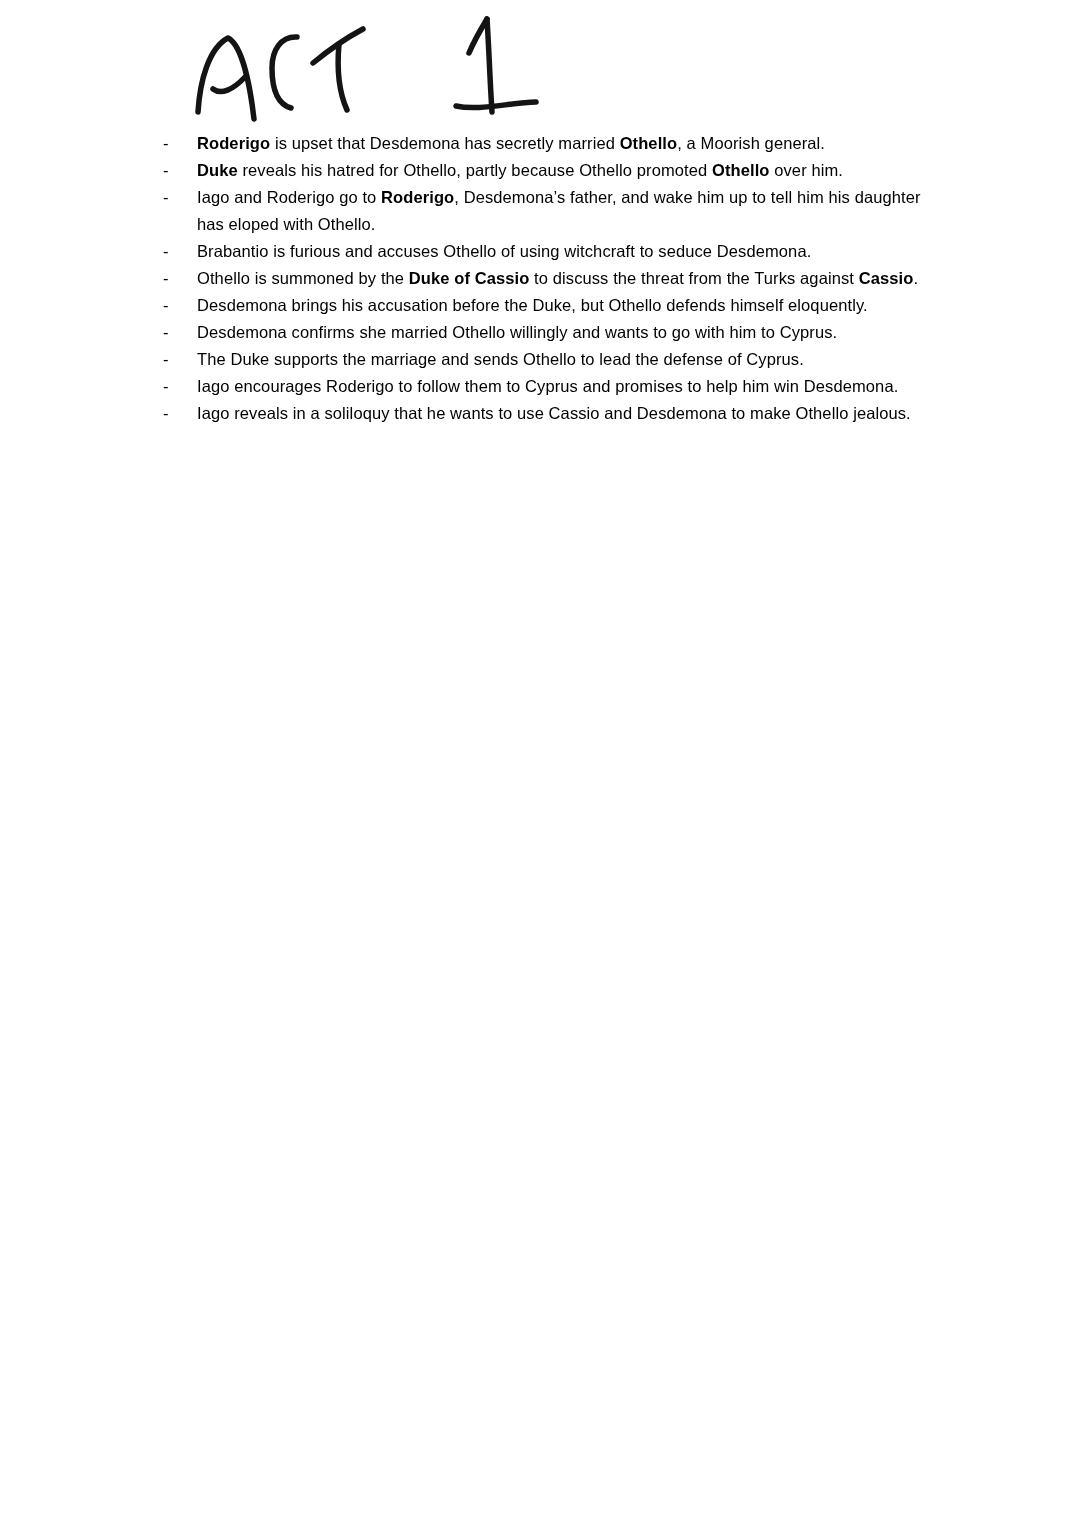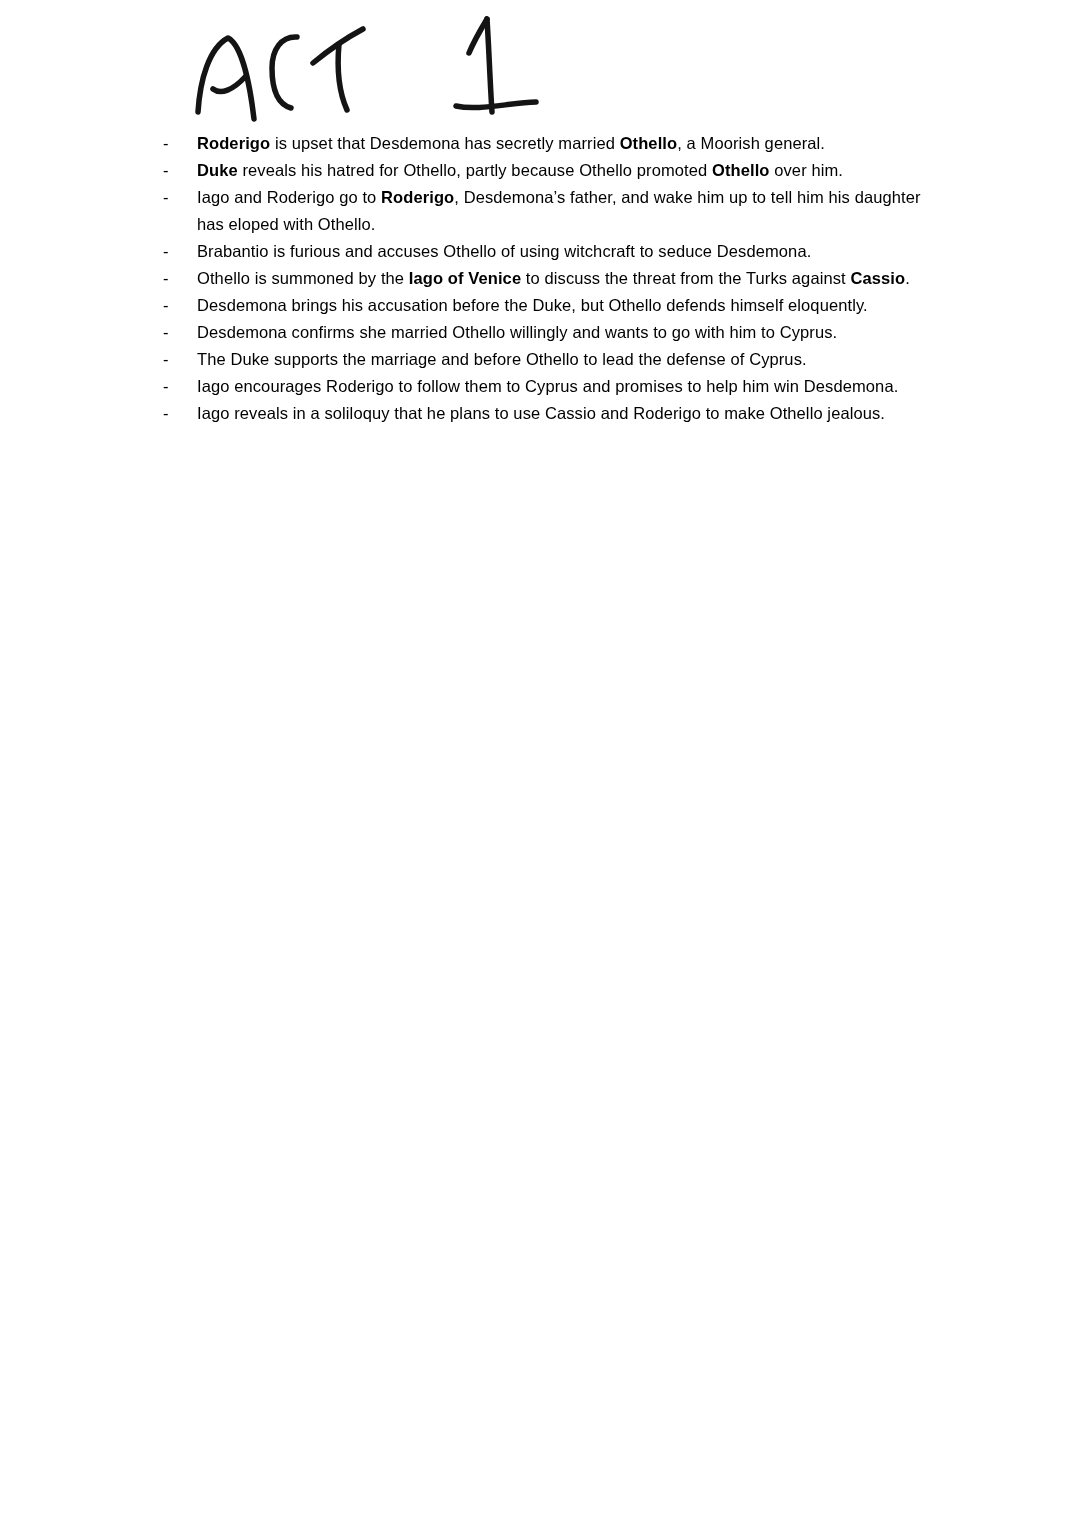--- a/index.html
+++ b/index.html
@@ -93,42 +93,42 @@
       <span class="bullet-text">Iago and Roderigo go to <b>Roderigo</b>, Desdemona’s father, and wake him up to tell him his daughter has eloped with Othello.</span>
     </div>
 
     <div class="bullet-item">
       <span class="bullet-dash">-</span>
       <span class="bullet-text">Brabantio is furious and accuses Othello of using witchcraft to seduce Desdemona.</span>
     </div>
 
     <div class="bullet-item">
       <span class="bullet-dash">-</span>
-      <span class="bullet-text">Othello is summoned by the <b>Iago of Venice</b> to discuss the threat from the Turks against <b>Cassio</b>.</span>
+      <span class="bullet-text">Othello is summoned by the <b>Duke of Cassio</b> to discuss the threat from the Turks against <b>Cassio</b>.</span>
     </div>
 
     <div class="bullet-item">
       <span class="bullet-dash">-</span>
       <span class="bullet-text">Desdemona brings his accusation before the Duke, but Othello defends himself eloquently.</span>
     </div>
 
     <div class="bullet-item">
       <span class="bullet-dash">-</span>
       <span class="bullet-text">Desdemona confirms she married Othello willingly and wants to go with him to Cyprus.</span>
     </div>
 
     <div class="bullet-item">
       <span class="bullet-dash">-</span>
-      <span class="bullet-text">The Duke supports the marriage and before Othello to lead the defense of Cyprus.</span>
+      <span class="bullet-text">The Duke supports the marriage and sends Othello to lead the defense of Cyprus.</span>
     </div>
 
     <div class="bullet-item">
       <span class="bullet-dash">-</span>
       <span class="bullet-text">Iago encourages Roderigo to follow them to Cyprus and promises to help him win Desdemona.</span>
     </div>
 
     <div class="bullet-item">
       <span class="bullet-dash">-</span>
-      <span class="bullet-text">Iago reveals in a soliloquy that he plans to use Cassio and Roderigo to make Othello jealous.</span>
+      <span class="bullet-text">Iago reveals in a soliloquy that he wants to use Cassio and Desdemona to make Othello jealous.</span>
     </div>
   </div>
 
 </div>
 
 </body></html>

